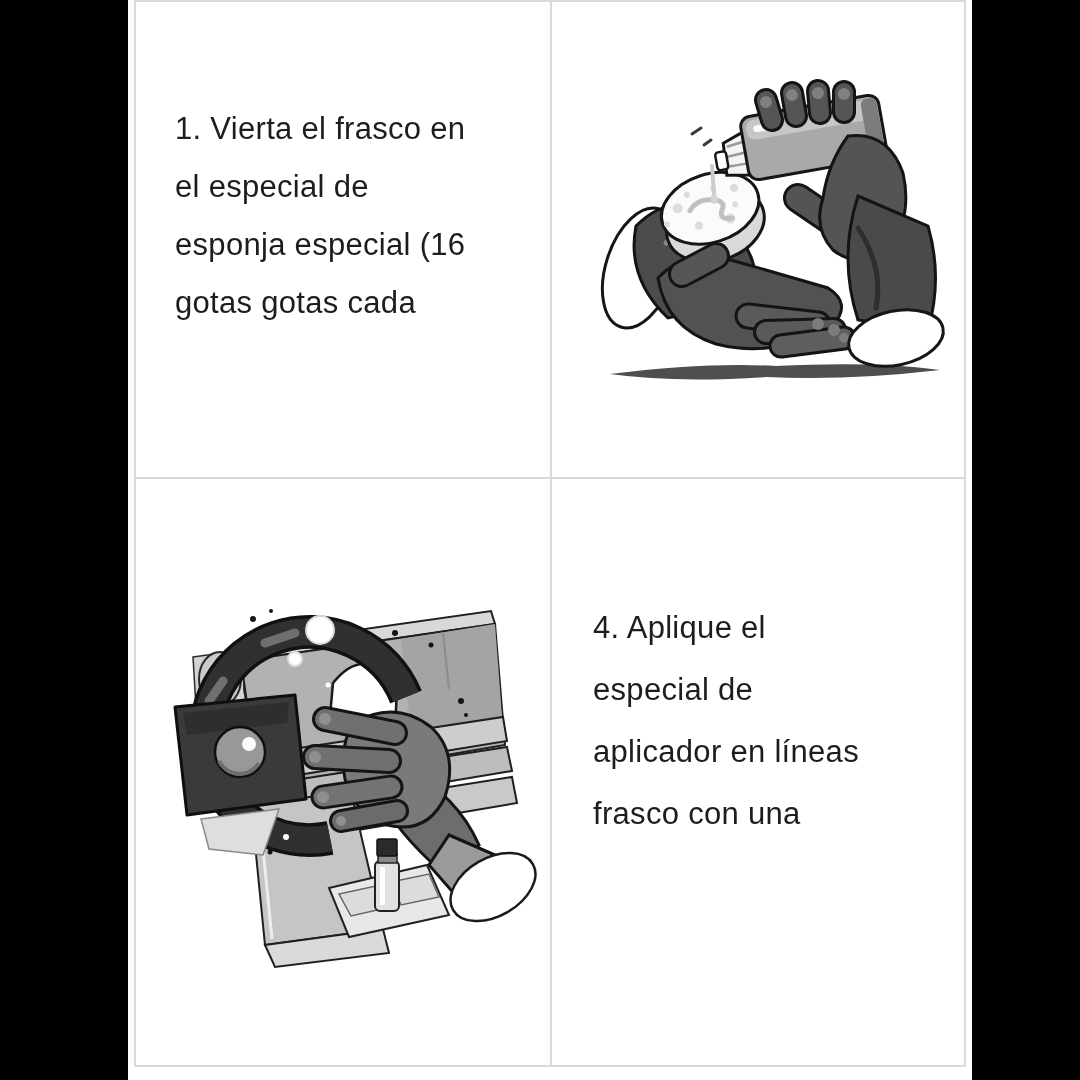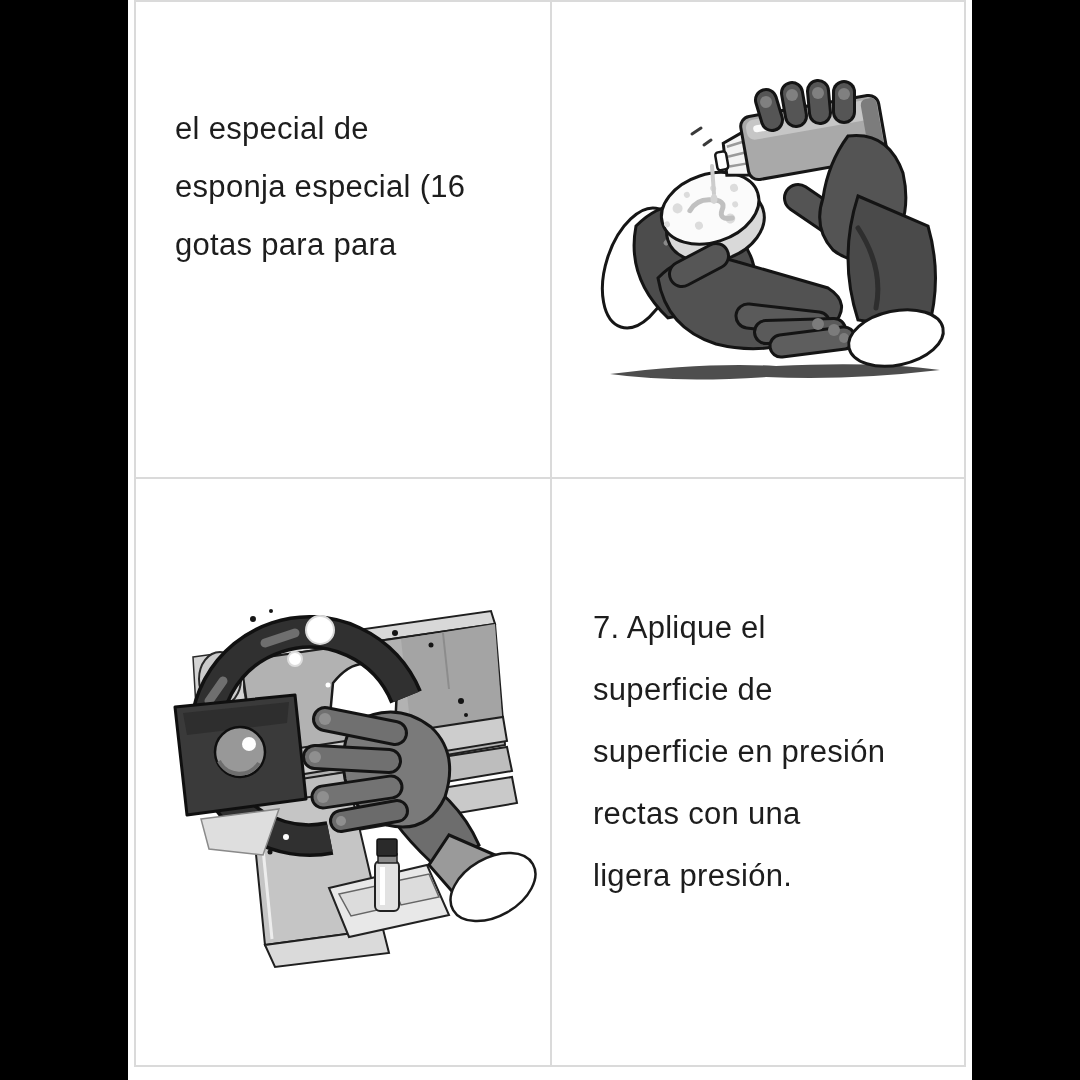--- a/index.html
+++ b/index.html
@@ -26,23 +26,24 @@
 <div class="canvas">
   <div class="pillar left"></div>
   <div class="pillar right"></div>
 
   <div class="page">
     <div class="grid-border"></div>
     <div class="divider-v"></div>
     <div class="divider-h"></div>
 
     <div class="step-text" id="step1-text">
+      <span class="line" style="display:block">1. Vierta el frasco en</span>
       <span class="line" style="display:block">el especial de</span>
       <span class="line" style="display:block">esponja especial (16</span>
-      <span class="line" style="display:block">gotas para para</span>
+      <span class="line" style="display:block">gotas gotas cada</span>
     </div>
 
     <svg class="illus" id="illus1" viewBox="0 0 370 310" xmlns="http://www.w3.org/2000/svg">
       <g>
         <path d="M14 296 Q110 284 180 288 Q280 283 344 292 Q250 303 170 299 Q78 305 14 296 Z" fill="#4e4e4e"></path>
       </g>
       <g>
         <ellipse cx="44" cy="190" rx="34" ry="62" transform="rotate(18 44 190)" fill="#ffffff" stroke="#161616" stroke-width="3"></ellipse>
         <path d="M40 148 Q82 106 132 148 Q172 184 152 224 L72 240 Q30 200 40 148 Z" fill="#4c4c4c" stroke="#141414" stroke-width="3"></path>
         <path d="M62 200 Q92 168 142 184 L232 210 Q257 226 236 248 Q180 281 120 266 Q70 250 62 200 Z" fill="#525252" stroke="#141414" stroke-width="3"></path>
@@ -196,20 +197,19 @@
       </g>
       <g>
         <circle cx="177" cy="33" r="14" fill="#ffffff" stroke="#d9d9d9" stroke-width="2"></circle>
         <circle cx="152" cy="62" r="7" fill="#ffffff" stroke="#dddddd" stroke-width="2"></circle>
         <circle cx="110" cy="22" r="3" fill="#161616"></circle>
           <circle cx="128" cy="14" r="2" fill="#161616"></circle>
       </g>
     </svg>
 
     <div class="step-text" id="step2-text">
-      <span class="line" style="display:block">7. Aplique el</span>
-      <span class="line" style="display:block">superficie de</span>
-      <span class="line" style="display:block">superficie en presión</span>
-      <span class="line" style="display:block">rectas con una</span>
-      <span class="line" style="display:block">ligera presión.</span>
+      <span class="line" style="display:block">4. Aplique el</span>
+      <span class="line" style="display:block">especial de</span>
+      <span class="line" style="display:block">aplicador en líneas</span>
+      <span class="line" style="display:block">frasco con una</span>
     </div>
   </div>
 </div>
 
 </body></html>

